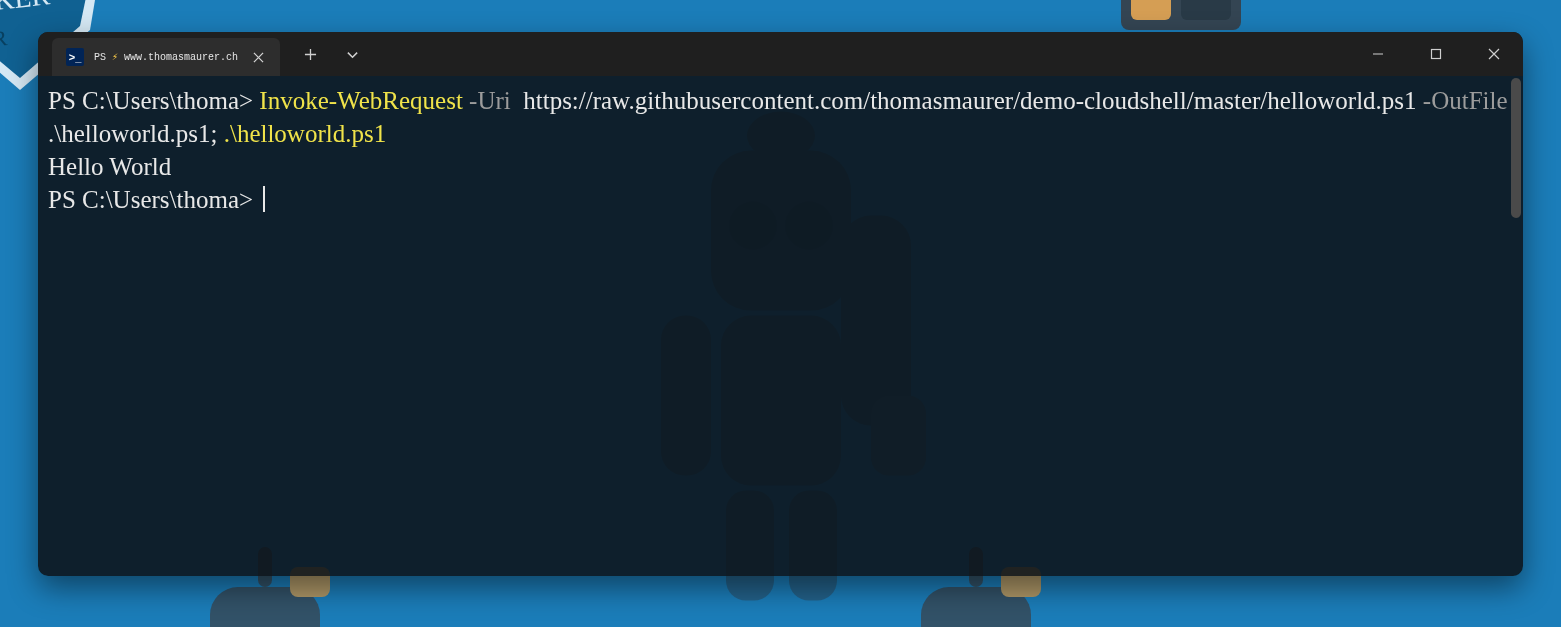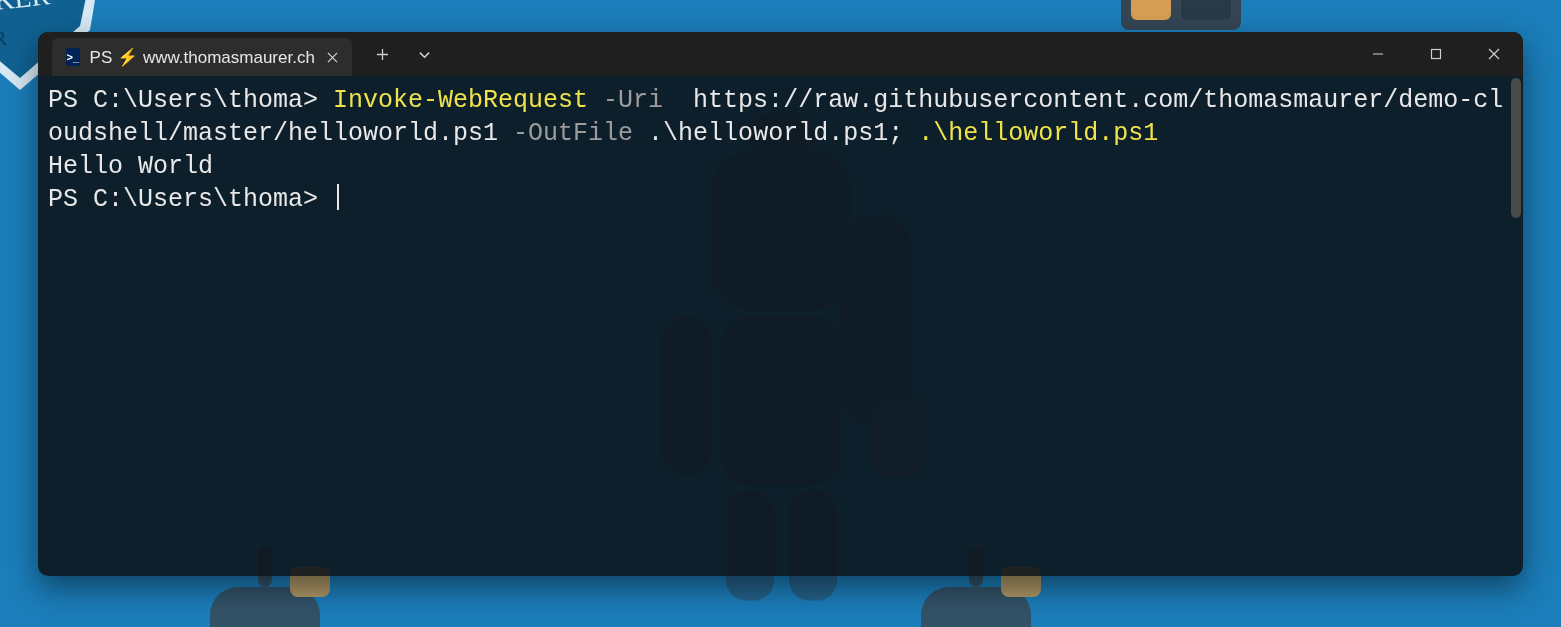--- a/index.html
+++ b/index.html
@@ -70,21 +70,21 @@
     margin-top: 6px;
     height: 38px;
   }
   .tab-icon {
     width: 18px; height: 18px;
     background: #012456;
     display: flex; align-items: center; justify-content: center;
     border-radius: 2px;
   }
   .tab-icon span { color: #fff; font-size: 11px; font-weight: bold; line-height: 1; }
-  .tab-title { color: #e6e6e6; font-size: 17px; white-space: nowrap; }
+  .tab-title { color: #e6e6e6; font-size: 10px; white-space: nowrap; font-family: Liberation Mono, monospace; }
   .tab-bolt { color: #f7c948; }
   .tab-close {
     color: #bdbdbd; font-size: 14px;
     width: 20px; height: 20px;
     display: flex; align-items: center; justify-content: center;
     border-radius: 3px; cursor: pointer;
   }
 
   .tab-actions { display: flex; align-items: center; padding-left: 10px; gap: 2px; }
   .tab-action-btn {
@@ -100,21 +100,21 @@
     width: 58px; height: 44px;
     display: flex; align-items: center; justify-content: center;
     color: #cfcfcf; cursor: pointer;
   }
   .win-btn svg { width: 12px; height: 12px; stroke: currentColor; fill: none; stroke-width: 1.2; }
 
   
   .terminal {
     flex: 1;
     padding: 8px 8px 8px 10px;
-    font-family: Liberation Mono, monospace;
+    font-family: Liberation Serif, serif;
     font-size: 25px;
     line-height: 33px;
     color: #e8e8e8;
     white-space: pre-wrap;
     word-break: break-all;
     position: relative;
     overflow: hidden;
   }
   .prompt   { color: #e8e8e8; }
   .cmdlet   { color: #f0e34a; }

